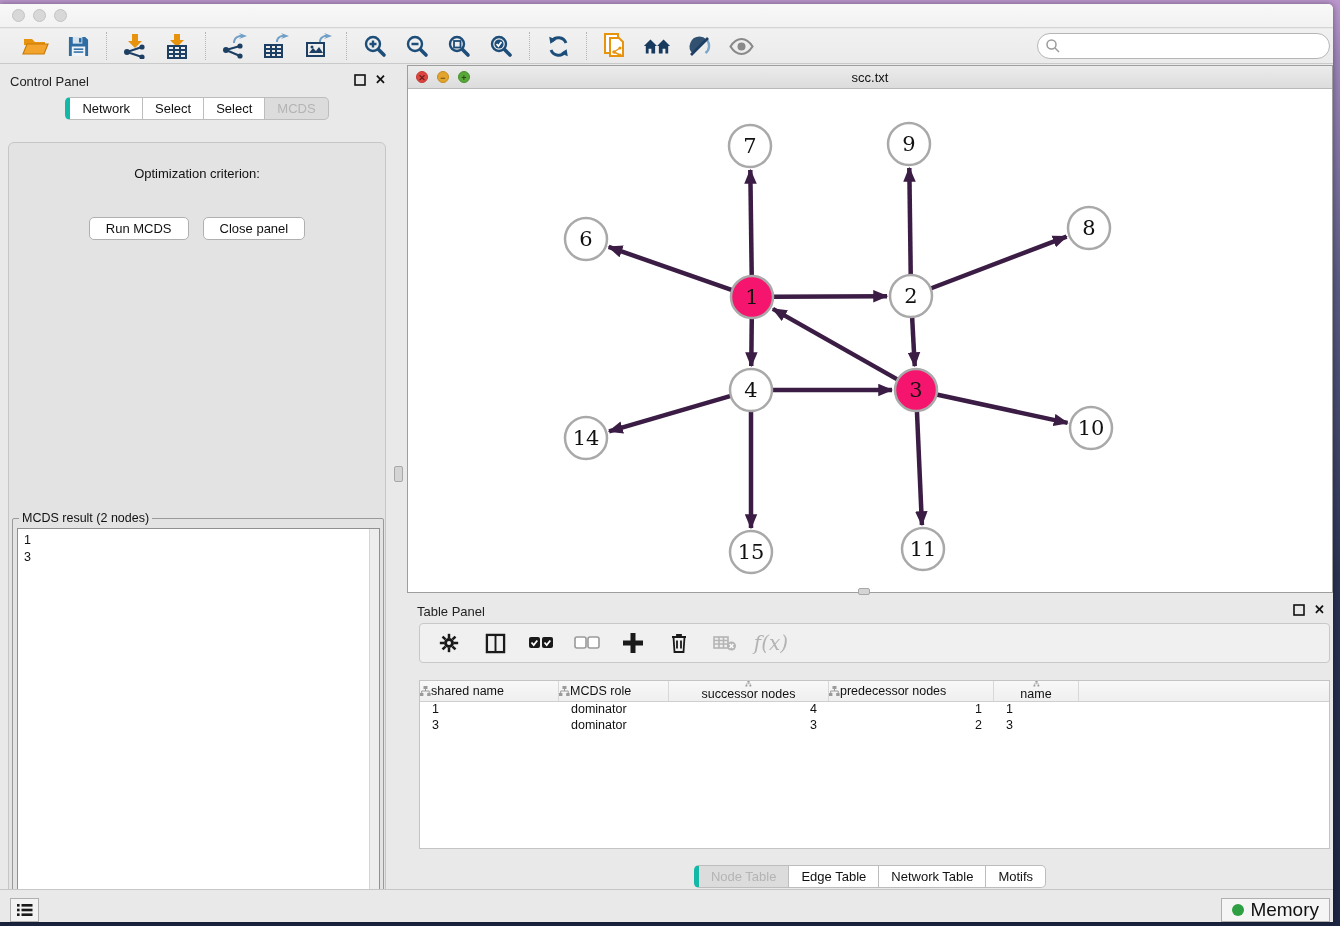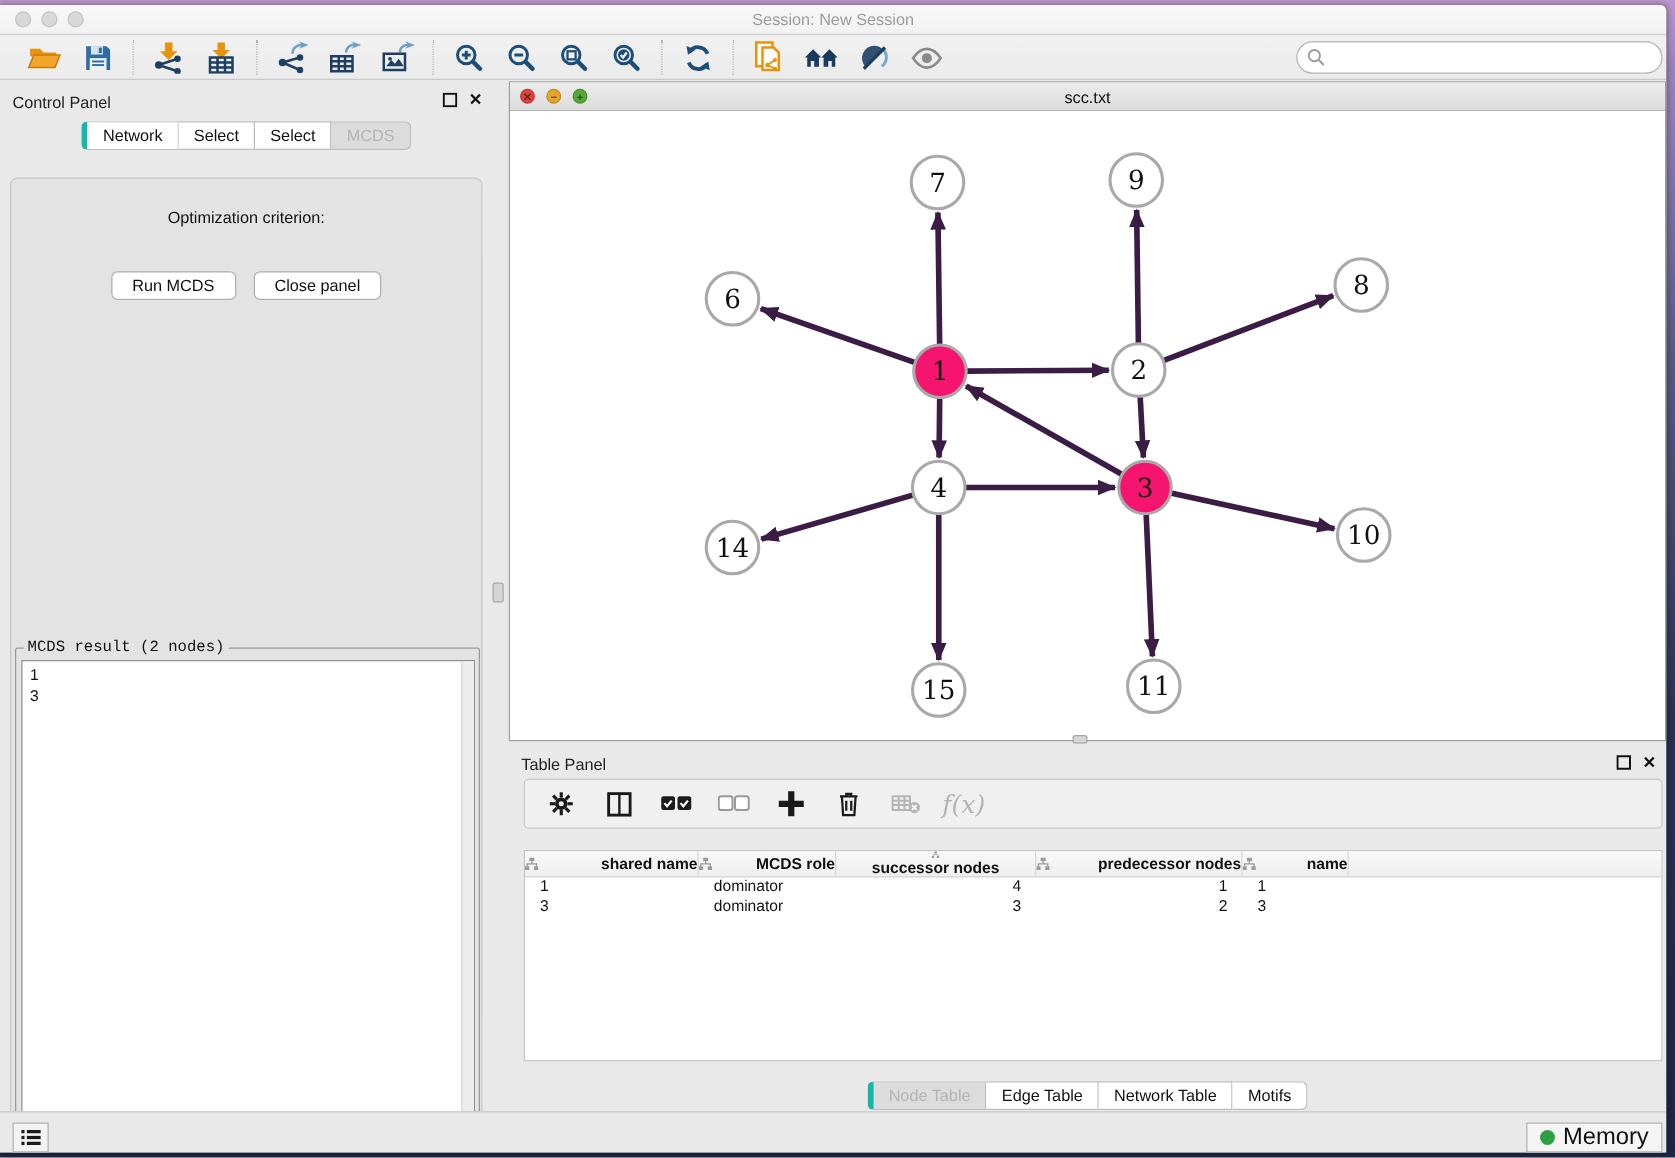--- a/index.html
+++ b/index.html
@@ -51,21 +51,21 @@
     padding-left:10px; cursor:pointer; }
   .stepper { position:absolute; right:7px; top:4px; display:flex; flex-direction:column; gap:2px; }
   .stepper .up { width:0;height:0;border-left:4px solid transparent;border-right:4px solid transparent;border-bottom:5px solid #555; }
   .stepper .dn { width:0;height:0;border-left:4px solid transparent;border-right:4px solid transparent;border-top:5px solid #555; }
   .btn-row { position:absolute; top:74px; width:100%; display:flex; justify-content:center; gap:14px; }
   .push-btn { font-size:13px; background:#fff; border:1px solid #b0b0b0; border-radius:5px;
     padding:3px 16px; color:#111; cursor:pointer; }
   .result-group { position:absolute; left:3px; top:375px; width:372px; height:380px;
     border:1px solid #9a9a9a; border-radius:2px; }
   .result-legend { position:absolute; left:6px; top:-8px; background:#e3e3e3; padding:0 3px;
-    font-size:12.5px; color:#111;font-family:Liberation Mono, monospace; }
+    font-size:12.5px; color:#111; }
   .result-box { position:absolute; left:4px; top:9px; width:363px; height:366px; background:#fff;
     border:1px solid #909090; }
   .result-text { font-family:"Liberation Sans", sans-serif; font-size:12.5px; color:#111;
     white-space:pre; padding:3px 6px; line-height:17px; }
   .result-scroll { position:absolute; right:0; top:0; width:10px; height:100%;
     background:#ededed; border-left:1px solid #d5d5d5; }
   
   .vsplit-handle { position:absolute; left:394px; top:462px; width:9px; height:16px;
     background:#d4d4d4; border:1px solid #a8a8a8; border-radius:2px; cursor:col-resize; }
   .hsplit-handle { position:absolute; left:858px; top:584px; width:12px; height:7px;
@@ -86,22 +86,22 @@
   .table-panel { position:absolute; left:407px; top:591px; width:926px; height:294px; background:#e9e9e9; }
   .tp-toolbar { position:absolute; left:12px; top:28px; width:911px; height:40px;
     background:#f0f0f0; border:1px solid #c8c8c8; border-radius:4px;
     display:flex; align-items:center; gap:20px; padding-left:16px; }
   .tp-btn { display:flex; align-items:center; justify-content:center; width:26px; height:26px; cursor:pointer; }
   .tp-btn.disabled { cursor:default; }
   .fx-label { font-family:"DejaVu Serif", serif; font-style:italic; font-size:20px; color:#b3b3b3; }
   .data-table { position:absolute; left:12px; top:85px; width:911px; height:169px; background:#fff;
     border:1px solid #c4c4c4; font-size:12.5px; }
   .dt-header { display:flex; background:linear-gradient(#f8f8f8,#efefef); border-bottom:1px solid #cfcfcf; height:21px; }
-  .dt-hcell { display:flex; align-items:center; justify-content:space-between; gap:0;
-    border-right:1px solid #d8d8d8; color:#111; overflow:hidden; cursor:pointer;font-weight:bold; }
+  .dt-hcell { display:flex; align-items:center; justify-content:flex-start; gap:0;
+    border-right:1px solid #d8d8d8; color:#111; overflow:hidden; cursor:pointer; }
   .dt-row { display:flex; height:16px; }
   .dt-cell { padding:0 12px; color:#111; overflow:hidden; white-space:nowrap; }
   .dt-cell.right { text-align:right; }
   .tp-tabs { position:absolute; left:0; top:270px; width:100%; display:flex; justify-content:center; }
   
   .statusbar { position:absolute; left:0; top:885px; width:100%; height:33px;
     background:#e9e9e9; border-top:1px solid #c6c6c6; }
   .sb-left-btn { position:absolute; left:10px; top:8px; width:29px; height:24px; background:#f3f3f3;
     border:1px solid #b0b0b0; display:flex; align-items:center; justify-content:center; cursor:pointer; }
   .memory-btn { position:absolute; right:3px; top:8px; height:24px; background:#f5f5f5;
@@ -112,21 +112,20 @@
 </style>
 </head>
 <body>
 
 <div class="app">
 
   <div class="titlebar">
     <span class="traffic t1"></span>
     <span class="traffic t2"></span>
     <span class="traffic t3"></span>
-    <div class="main-title">Session: New Session</div>
   </div>
 
   <div class="toolbar">
     <div class="tb-group">
       <span class="tb-btn">
         <svg width="28" height="24" viewBox="0 0 28 24">
             <path fill="#e8930e" d="M2 5h8l3 3h10v3H2z"></path>
             <path fill="#f2a42c" stroke="#c77b08" stroke-width="1.2" d="M5 10h21l-4 10H1z"></path>
           </svg>
       </span>
@@ -501,21 +500,21 @@
             <svg width="11" height="11" viewBox="0 0 11 11">
               <g fill="#9a9a9a">
                 <rect x="3.5" y="0" width="4" height="3"></rect>
                 <rect x="0" y="7" width="3.4" height="3"></rect>
                 <rect x="7.2" y="7" width="3.4" height="3"></rect>
               </g>
               <path stroke="#9a9a9a" d="M5.5 3v2M1.7 7V5h7.5v2" fill="none"></path>
             </svg>
             <span>predecessor nodes</span>
           </div>
-          <div class="dt-hcell" style="width: 85px;">
+          <div class="dt-hcell" style="width: 85px; flex-direction: column;">
             <svg width="11" height="11" viewBox="0 0 11 11">
               <g fill="#9a9a9a">
                 <rect x="3.5" y="0" width="4" height="3"></rect>
                 <rect x="0" y="7" width="3.4" height="3"></rect>
                 <rect x="7.2" y="7" width="3.4" height="3"></rect>
               </g>
               <path stroke="#9a9a9a" d="M5.5 3v2M1.7 7V5h7.5v2" fill="none"></path>
             </svg>
             <span>name</span>
           </div>

